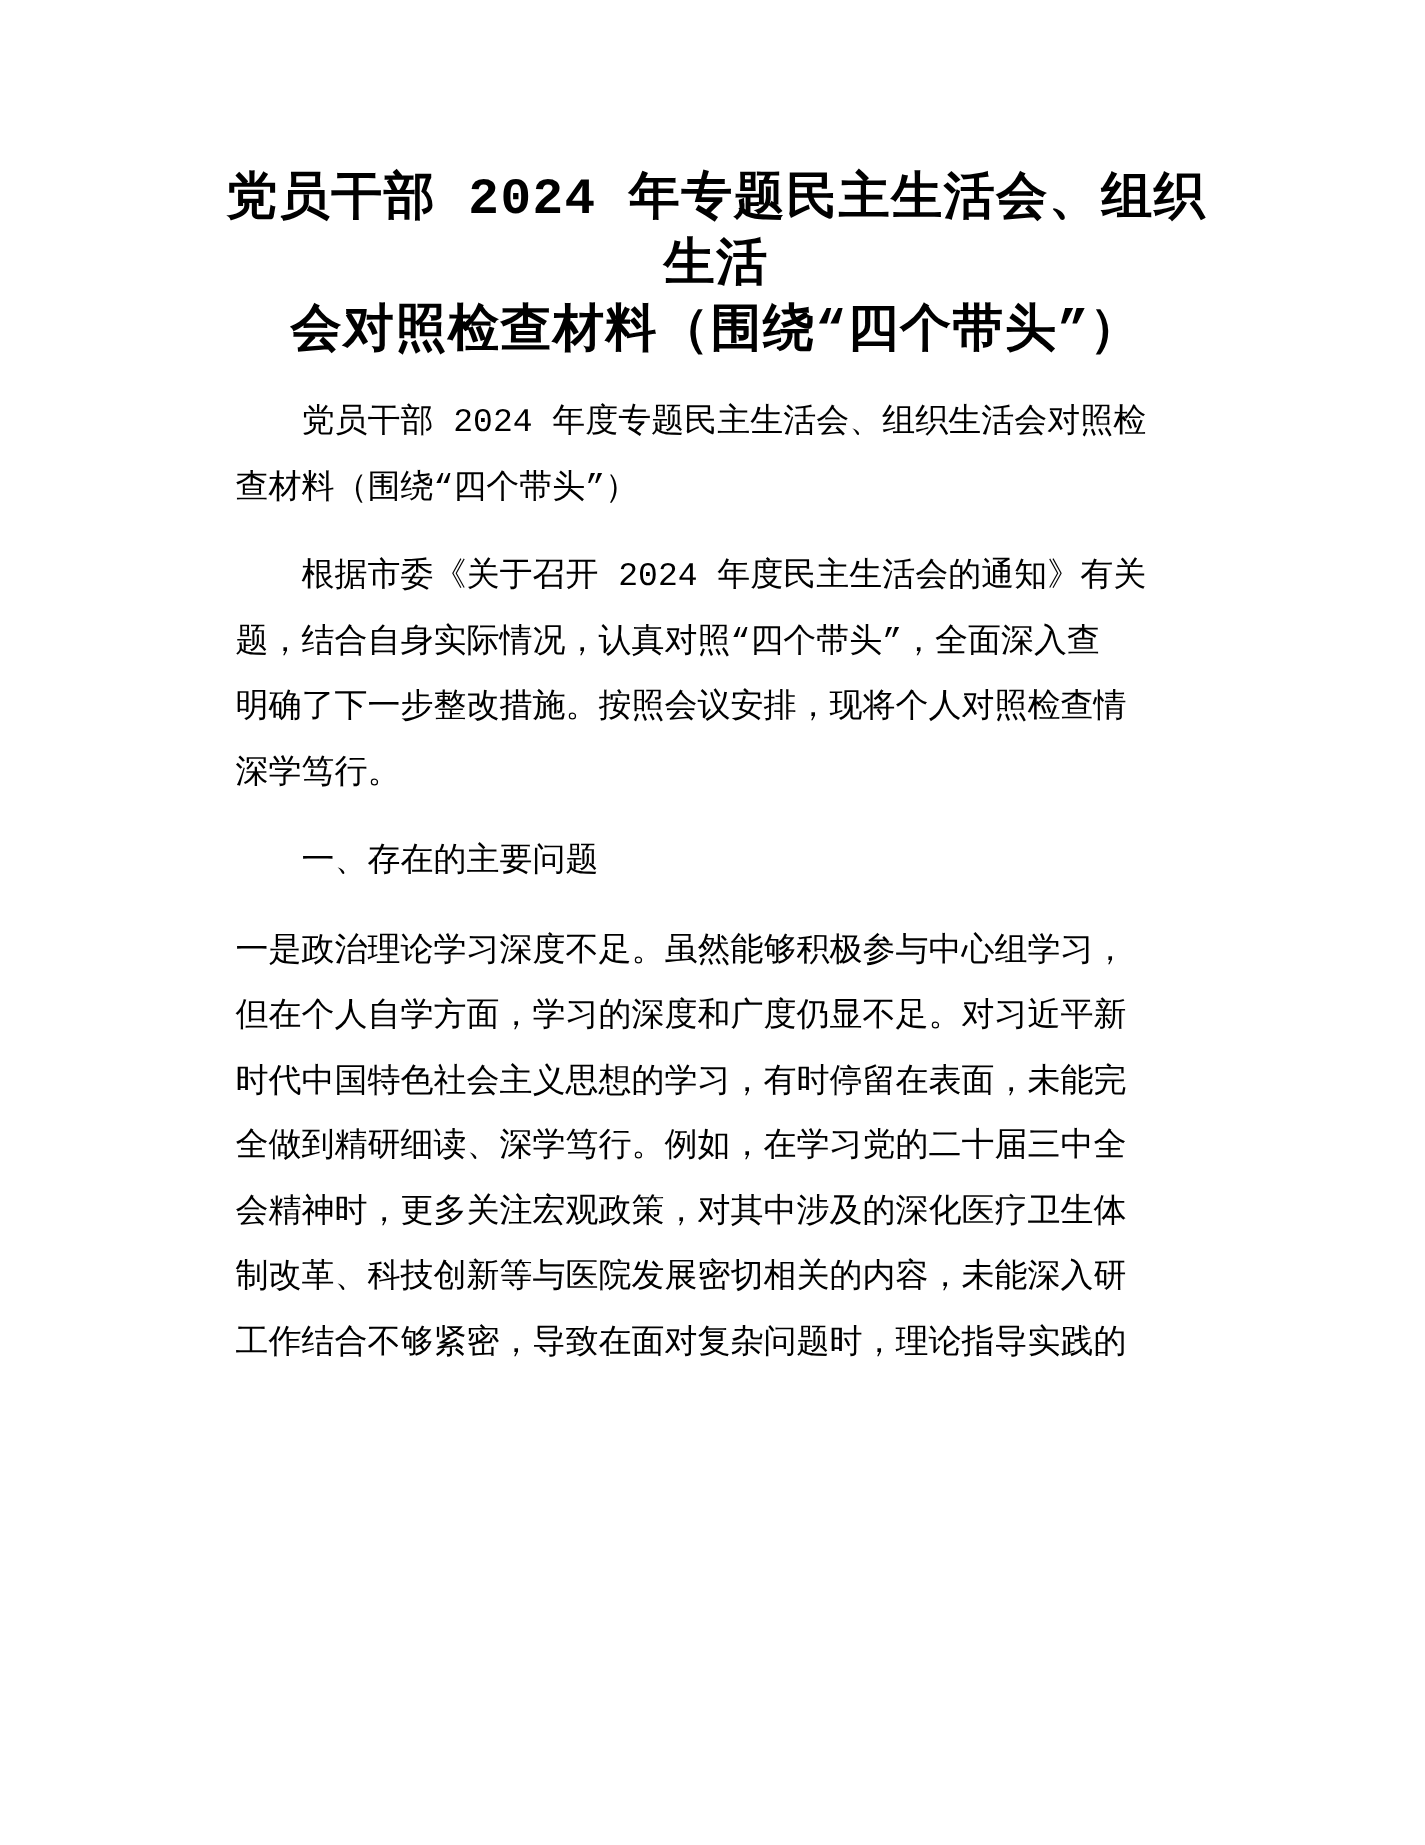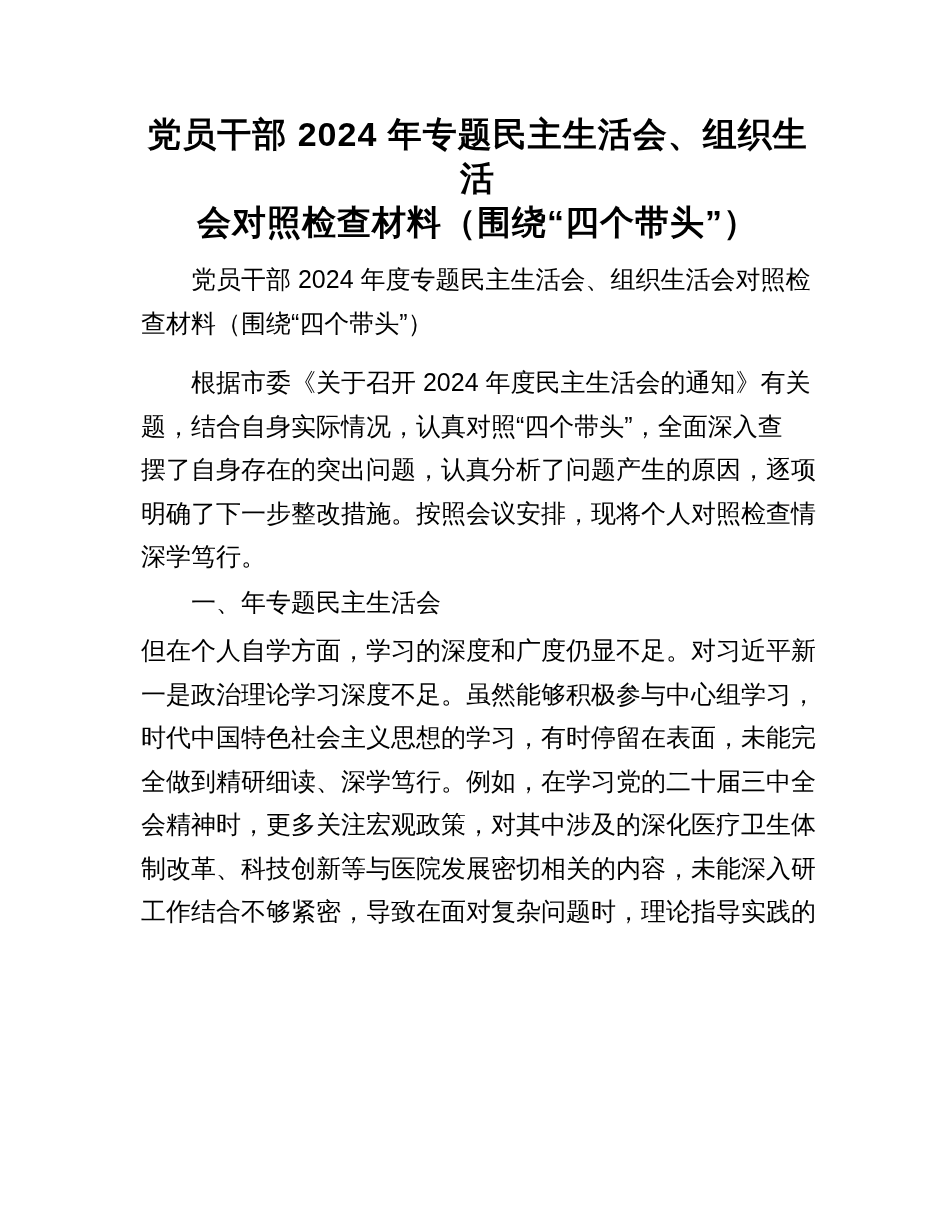--- a/index.html
+++ b/index.html
@@ -8,37 +8,37 @@
     background: #ffffff;
   }
   .page {
     position: relative;
     width: 950px;
     height: 1046px;
     background: #ffffff;
     overflow: hidden;
     box-sizing: border-box;
     padding: 112px 136px 0 141px;
-    font-family: Liberation Sans, sans-serif;
+    font-family: Liberation Mono, monospace;
     color: #000000;
   }
   .doc-title {
     margin: 0 0 14px 0;
     font-size: 34px;
     font-weight: bold;
     line-height: 44px;
     text-align: center;
     letter-spacing: 1px;
   }
   .doc-title .tline {
     display: block;
   }
   .para {
-    margin: 0;
-    font-size: 25px;
+    margin: 16px;
+    font-size: 22px;
     line-height: 43.5px;
     letter-spacing: 0;
   }
   .para .line {
     display: block;
     white-space: pre;
   }
   .para .line.indent {
     text-indent: 2em;
   }
@@ -58,32 +58,31 @@
   </h1>
 
   <p class="para subtitle">
     <span class="line indent">党员干部 2024 年度专题民主生活会、组织生活会对照检</span>
     <span class="line">查材料（围绕“四个带头”）</span>
   </p>
 
   <p class="para p-intro">
     <span class="line indent">根据市委《关于召开 2024 年度民主生活会的通知》有关</span>
     <span class="line">题，结合自身实际情况，认真对照“四个带头”，全面深入查</span>
-    <span class="line">摆了自身存在的突出问题，认真分析了问题产生的原因，逐项</span>
     <span class="line">明确了下一步整改措施。按照会议安排，现将个人对照检查情</span>
     <span class="line">深学笃行。</span>
   </p>
 
   <p class="para h-section">
-    <span class="line indent">一、年专题民主生活会</span>
+    <span class="line indent">一、存在的主要问题</span>
   </p>
 
   <p class="para p-body">
+    <span class="line">一是政治理论学习深度不足。虽然能够积极参与中心组学习，</span>
     <span class="line">但在个人自学方面，学习的深度和广度仍显不足。对习近平新</span>
-    <span class="line">一是政治理论学习深度不足。虽然能够积极参与中心组学习，</span>
     <span class="line">时代中国特色社会主义思想的学习，有时停留在表面，未能完</span>
     <span class="line">全做到精研细读、深学笃行。例如，在学习党的二十届三中全</span>
     <span class="line">会精神时，更多关注宏观政策，对其中涉及的深化医疗卫生体</span>
     <span class="line">制改革、科技创新等与医院发展密切相关的内容，未能深入研</span>
     <span class="line">工作结合不够紧密，导致在面对复杂问题时，理论指导实践的</span>
   </p>
 
 </div>
 
 </body></html>

